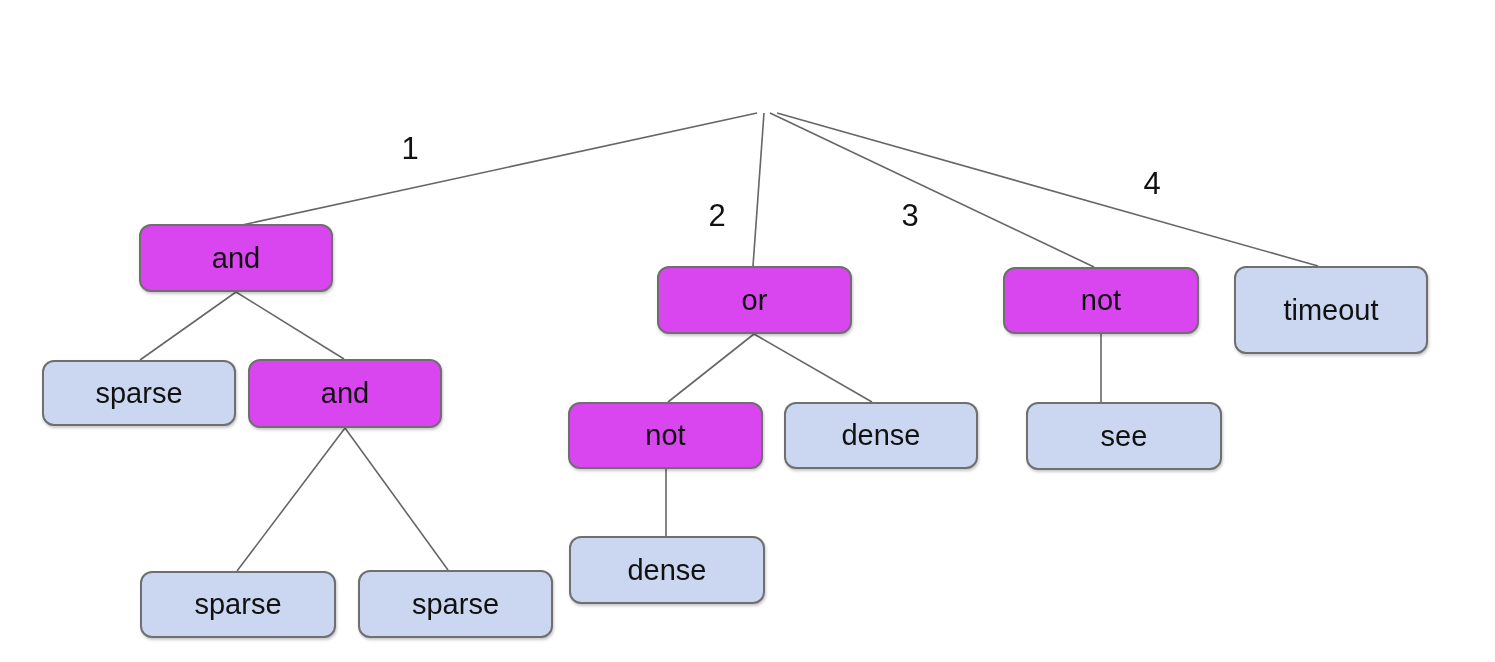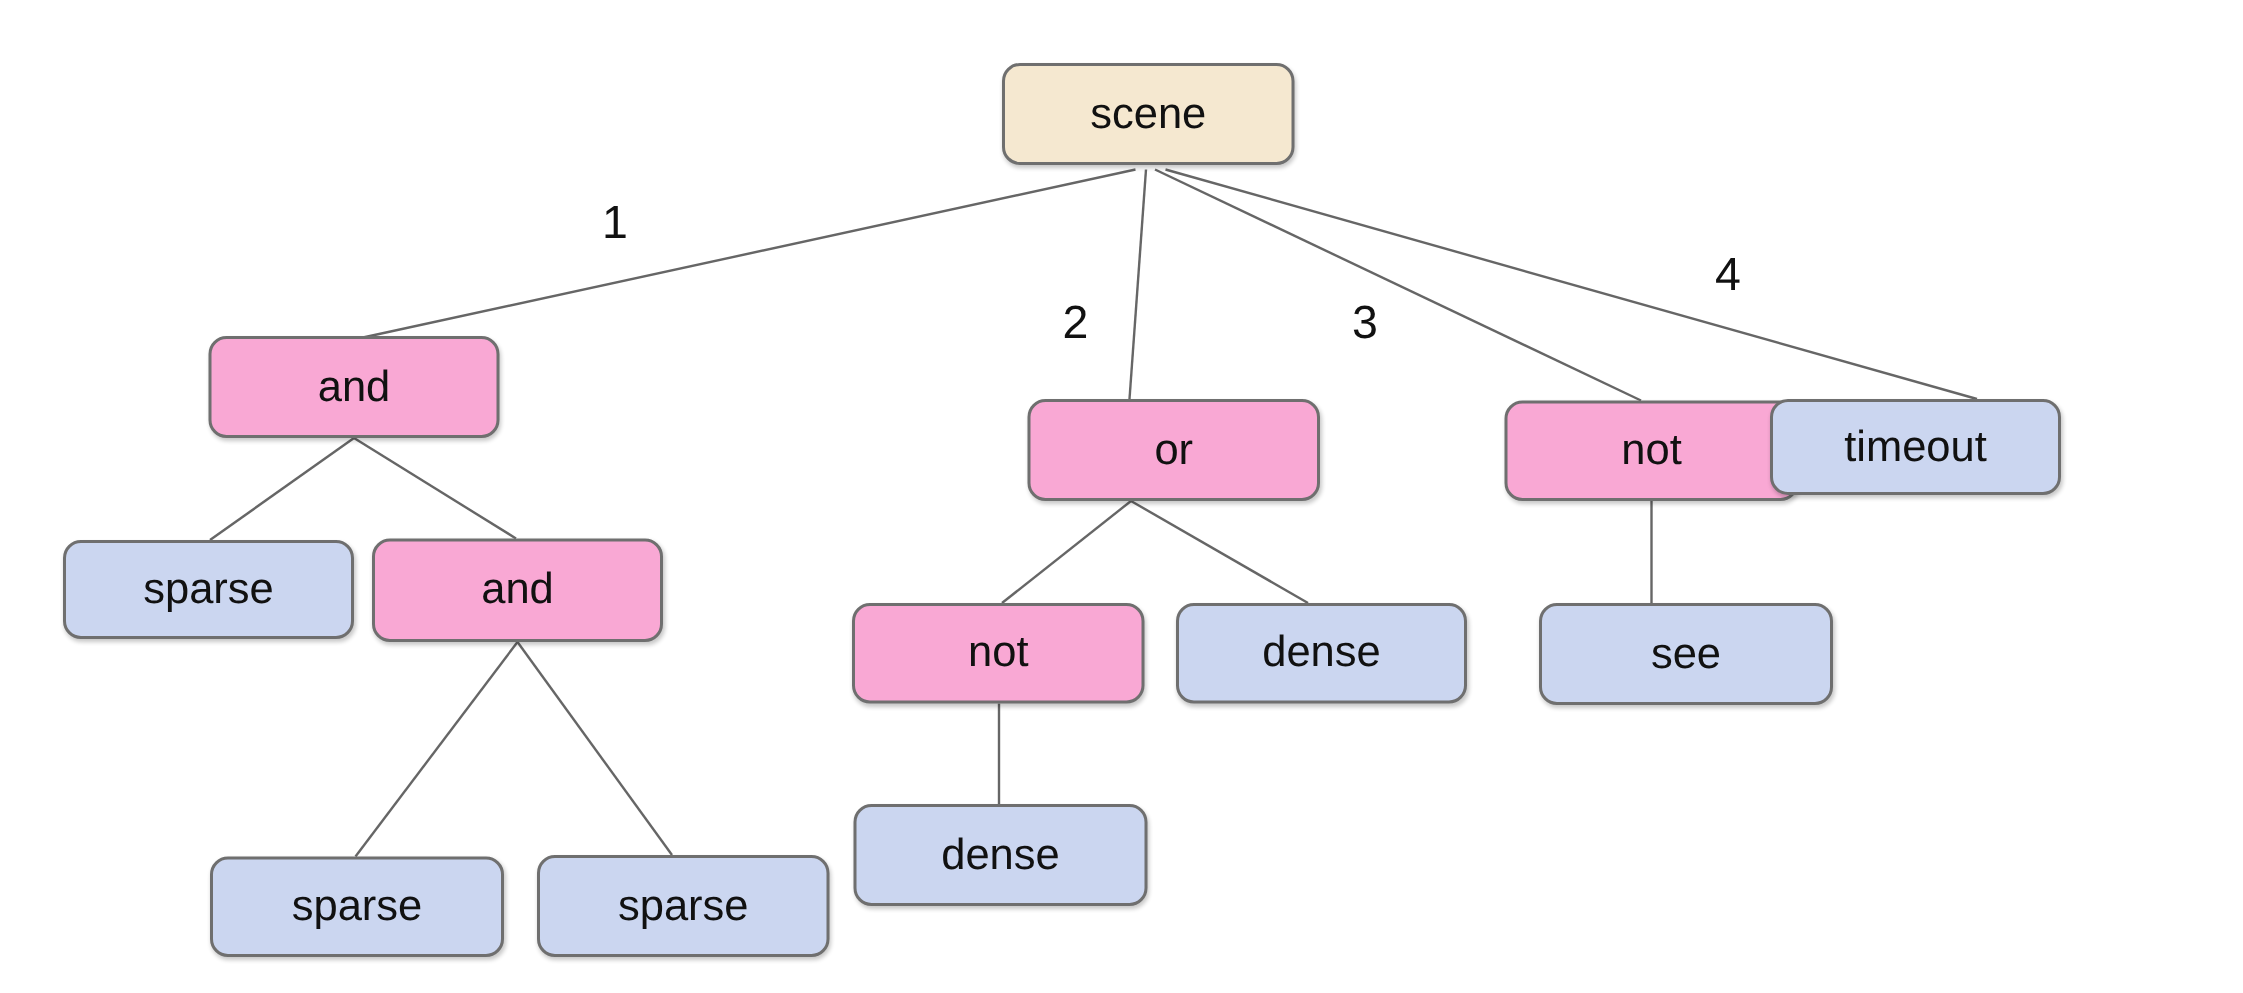--- a/index.html
+++ b/index.html
@@ -23,21 +23,21 @@
     justify-content: center;
     border: 2px solid #6f6f6f;
     border-radius: 12px;
     box-sizing: border-box;
     font-size: 29px;
     color: #111111;
     box-shadow: 1px 2px 3px rgba(0,0,0,0.22);
     white-space: nowrap;
   }
   .node.root     { background: #f5e8d0; }
-  .node.operator { background: #f9a8d4; }
+  .node.operator { background: #d946ef; }
   .node.leaf     { background: #cbd6f0; }
   .edge-line  { stroke: #666666; stroke-width: 1.6; fill: none; }
   .edge-label {
     font-family: "Liberation Sans", sans-serif;
     font-size: 31px;
     fill: #111111;
   }
 </style>
 </head>
 <body>
@@ -55,25 +55,24 @@
       <line x1="236" y1="292" x2="140" y2="360" class="edge-line"></line>
       <line x1="236" y1="292" x2="344" y2="359" class="edge-line"></line>
       <line x1="345" y1="428" x2="237" y2="571" class="edge-line"></line>
       <line x1="345" y1="428" x2="448" y2="570" class="edge-line"></line>
       <line x1="754" y1="334" x2="668" y2="402" class="edge-line"></line>
       <line x1="754" y1="334" x2="872" y2="402" class="edge-line"></line>
       <line x1="666" y1="469" x2="666" y2="536" class="edge-line"></line>
       <line x1="1101" y1="334" x2="1101" y2="402" class="edge-line"></line>
     </svg>
 
-<div class="node root" style="left: 668px; top: 42px; width: 195px; height: 68px;">scene</div>
     <div class="node operator" style="left: 139px; top: 224px; width: 194px; height: 68px;">and</div>
-    <div class="node operator" style="left: 657px; top: 266px; width: 195px; height: 68px; margin-left: 28px;">or</div>
+    <div class="node operator" style="left: 657px; top: 266px; width: 195px; height: 68px;">or</div>
     <div class="node operator" style="left: 1003px; top: 267px; width: 196px; height: 67px;">not</div>
-    <div class="node leaf" style="left: 1180px; top: 266px; width: 194px; height: 64px;">timeout</div>
+    <div class="node leaf" style="left: 1234px; top: 266px; width: 194px; height: 88px;">timeout</div>
     <div class="node leaf" style="left: 42px; top: 360px; width: 194px; height: 66px;">sparse</div>
     <div class="node operator" style="left: 248px; top: 359px; width: 194px; height: 69px;">and</div>
     <div class="node operator" style="left: 568px; top: 402px; width: 195px; height: 67px;">not</div>
     <div class="node leaf" style="left: 784px; top: 402px; width: 194px; height: 67px;">dense</div>
     <div class="node leaf" style="left: 1003px; top: 402px; width: 196px; height: 68px; margin-left: 23px;">see</div>
     <div class="node leaf" style="left: 140px; top: 571px; width: 196px; height: 67px;">sparse</div>
     <div class="node leaf" style="left: 358px; top: 570px; width: 195px; height: 68px;">sparse</div>
     <div class="node leaf" style="left: 569px; top: 536px; width: 196px; height: 68px;">dense</div>
   </div>
 

